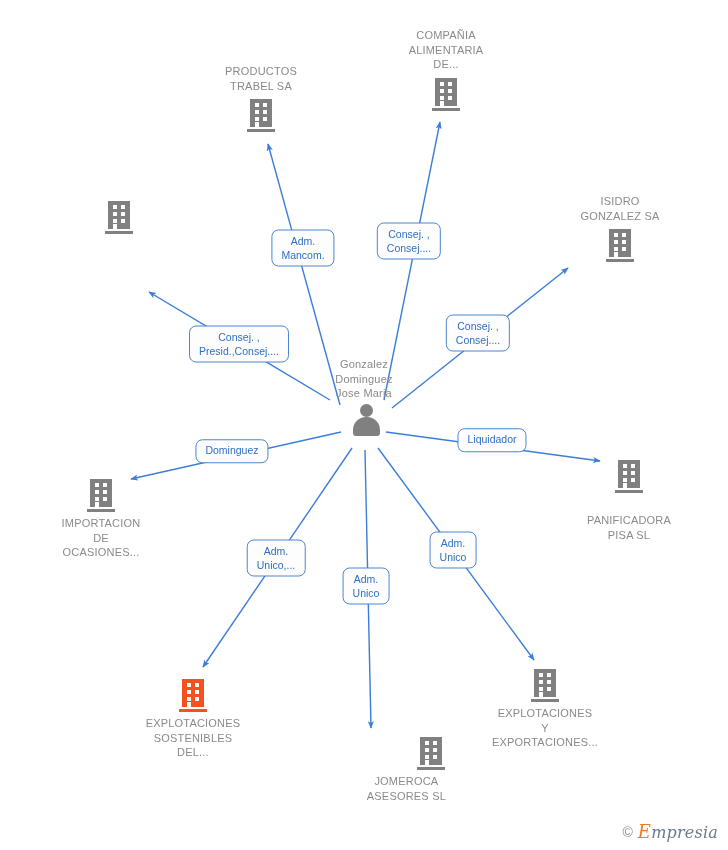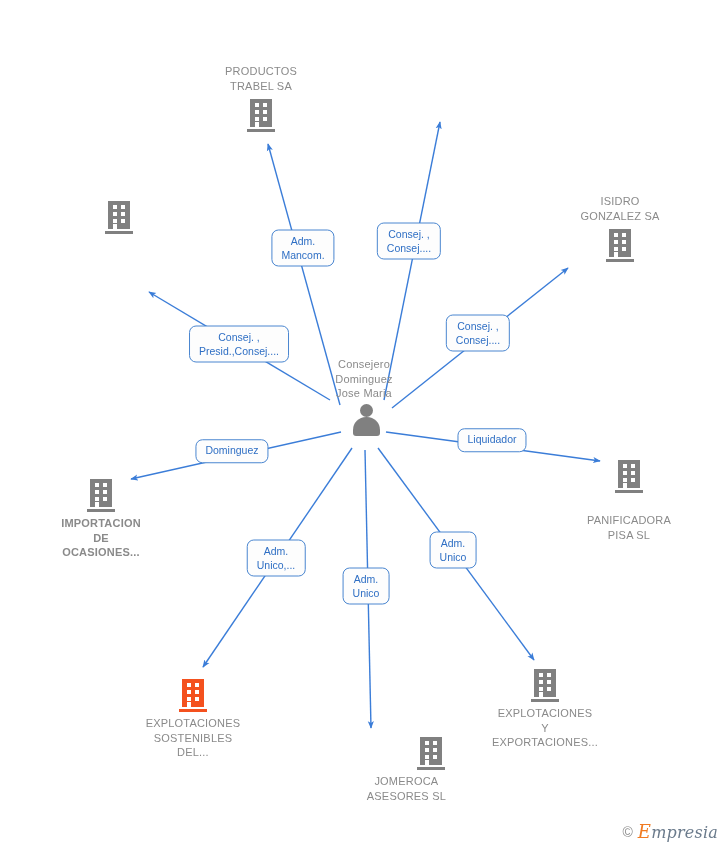--- a/index.html
+++ b/index.html
@@ -125,21 +125,21 @@
 
       <path d="M 352 448 L 203 667"></path>
 
       <path d="M 365 450 L 371 728"></path>
 
       <path d="M 378 448 L 534 660"></path>
     </g>
   </svg>
 
   <div class="node" style="left:364px;top:357px;">
-    <div class="node-label">Consejero
+    <div class="node-label">Gonzalez
 Dominguez
 Jose Maria</div>
     <div class="node-icon" style="margin-top:3px;">
       <div class="person">
         <div class="head"></div>
         <div class="torso"></div>
       </div>
     </div>
   </div>
 
@@ -154,20 +154,38 @@
         <div class="win" style="left:8px;top:11px"></div>
           <div class="win" style="left:16px;top:11px"></div>
         <div class="win" style="left:8px;top:18px"></div>
           <div class="win" style="left:16px;top:18px"></div>
         <div class="door" style="left:8px;bottom:3px;height:7px"></div>
         <div class="base"></div>
       </div>
     </div>
   </div>
 
+  <div class="node" style="left:446px;top:28px;">
+    <div class="node-label">COMPAÑIA
+ALIMENTARIA
+DE...</div>
+    <div class="node-icon" style="margin-top:5px;">
+      <div class="bld">
+        <div class="body"></div>
+        <div class="win" style="left:8px;top:4px"></div>
+          <div class="win" style="left:16px;top:4px"></div>
+        <div class="win" style="left:8px;top:11px"></div>
+          <div class="win" style="left:16px;top:11px"></div>
+        <div class="win" style="left:8px;top:18px"></div>
+          <div class="win" style="left:16px;top:18px"></div>
+        <div class="door" style="left:8px;bottom:3px;height:7px"></div>
+        <div class="base"></div>
+      </div>
+    </div>
+  </div>
 
   <div class="node" style="left:119px;top:195px;">
     <div class="node-icon" style="margin-top:5px;">
       <div class="bld">
         <div class="body"></div>
         <div class="win" style="left:8px;top:4px"></div>
           <div class="win" style="left:16px;top:4px"></div>
         <div class="win" style="left:8px;top:11px"></div>
           <div class="win" style="left:16px;top:11px"></div>
         <div class="win" style="left:8px;top:18px"></div>
@@ -221,21 +239,21 @@
         <div class="win" style="left:8px;top:4px"></div>
           <div class="win" style="left:16px;top:4px"></div>
         <div class="win" style="left:8px;top:11px"></div>
           <div class="win" style="left:16px;top:11px"></div>
         <div class="win" style="left:8px;top:18px"></div>
           <div class="win" style="left:16px;top:18px"></div>
         <div class="door" style="left:8px;bottom:3px;height:7px"></div>
         <div class="base"></div>
       </div>
     </div>
-    <div class="node-label" style="margin-top:4px;font-weight:bold;">IMPORTACION
+    <div class="node-label" style="margin-top:4px;">IMPORTACION
 DE
 OCASIONES...</div>
   </div>
 
   <div class="node" style="left:193px;top:678px;">
     <div class="node-icon">
       <div class="bld orange">
         <div class="body"></div>
         <div class="win" style="left:8px;top:4px"></div>
           <div class="win" style="left:16px;top:4px"></div>

